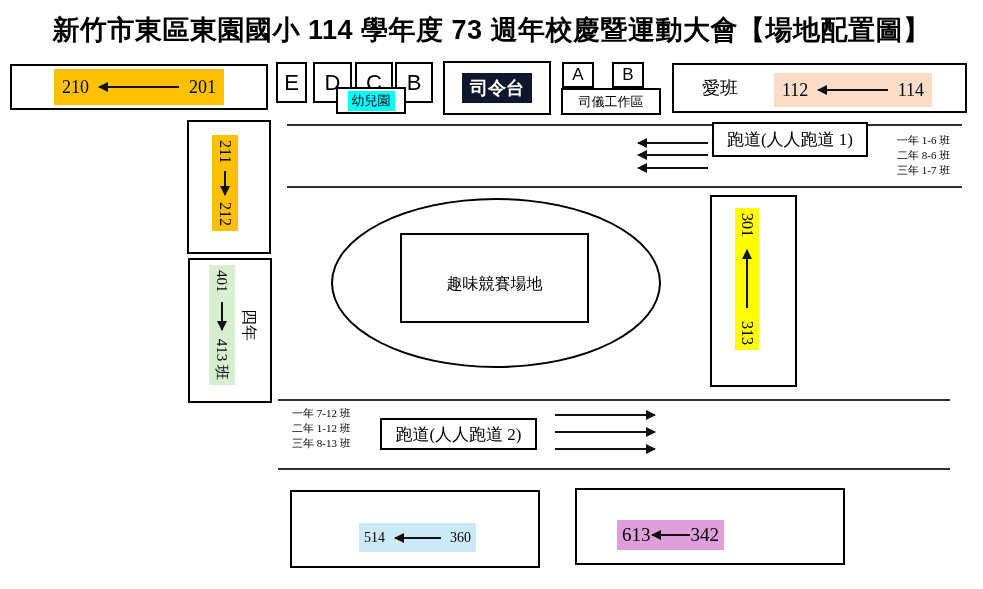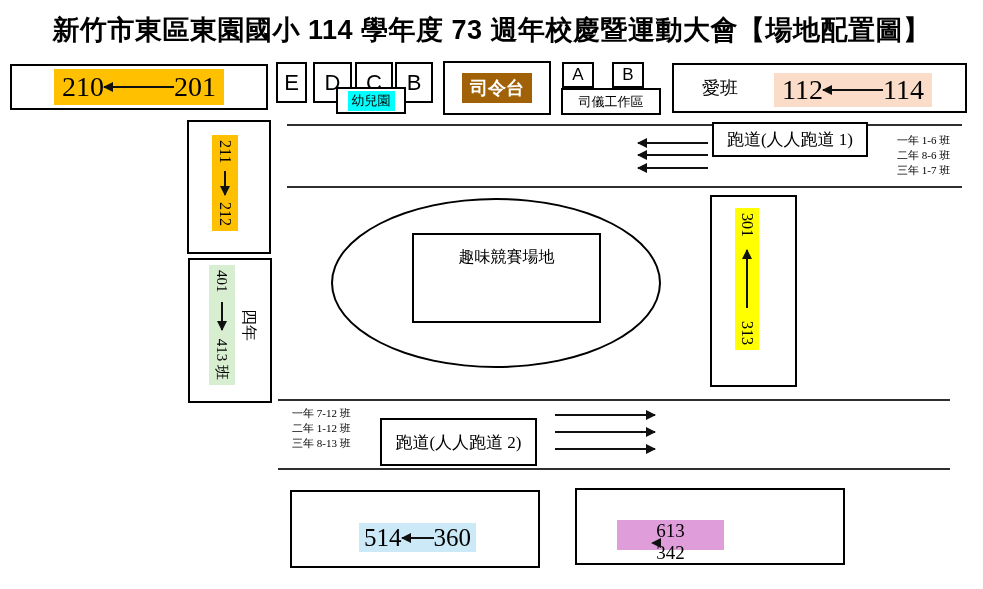--- a/index.html
+++ b/index.html
@@ -6,21 +6,21 @@
   #canvas{position:relative;width:983px;height:589px;background:#fff;overflow:hidden;
           font-family:"Liberation Serif","DejaVu Serif",serif;color:#000;}
   .title{position:absolute;left:0;top:12px;width:100%;text-align:center;
          font-family:"Liberation Sans","DejaVu Sans",sans-serif;
          font-size:27px;font-weight:bold;letter-spacing:.5px;}
   .box{position:absolute;box-sizing:border-box;border:2px solid #000;background:#fff;
        display:flex;align-items:center;justify-content:center;}
   .letter{font-family:"Liberation Sans","DejaVu Sans",sans-serif;font-size:22px;}
   .letter-sm{font-family:"Liberation Sans","DejaVu Sans",sans-serif;font-size:17px;}
   .chip{display:flex;align-items:center;justify-content:space-between;
-        padding:0 8px;box-sizing:border-box;font-size:28px;}
+        padding:0 8px;box-sizing:border-box;font-size:18px;}
   .chip.abs{position:absolute;}
   .stagechip{padding:3px 8px;color:#fff;font-weight:bold;font-size:18px;
              font-family:"Liberation Sans","DejaVu Sans",sans-serif;}
   .kindchip{padding:1px 4px;font-size:13px;}
   .smalltext{font-size:13px;}
   .hline{position:absolute;height:2px;background:#2e2e2e;}
   .ellipse{position:absolute;box-sizing:border-box;border:2px solid #000;border-radius:50%;}
   .arr{position:relative;display:inline-block;height:2px;background:#101010;}
   .arr.abs{position:absolute;}
   .arr.left::before{content:"";position:absolute;left:-1px;top:-4px;width:0;height:0;
@@ -28,21 +28,21 @@
         border-right:10px solid #101010;}
   .arr.right::after{content:"";position:absolute;right:-1px;top:-4px;width:0;height:0;
         border-top:5px solid transparent;border-bottom:5px solid transparent;
         border-left:10px solid #101010;}
   .strip{position:absolute;transform:translate(-50%,-50%) rotate(90deg);
          display:flex;align-items:center;justify-content:space-between;
          padding:0 5px;box-sizing:border-box;white-space:nowrap;}
   .strip.center{justify-content:center;}
   .classlist{position:absolute;font-size:11px;line-height:15px;white-space:nowrap;}
   .tracklabel{font-size:17px;white-space:nowrap;}
-  .fieldrect{align-items:flex-start;padding-top:12px;font-size:16px;margin-left:12px;}
+  .fieldrect{align-items:center;padding-top:12px;font-size:16px;}
   .lovetext{position:absolute;left:28px;top:50%;transform:translateY(-50%);font-size:18px;}
 </style>
 </head>
 <body>
 
 <div id="canvas">
 
   <div class="title">新竹市東區東園國小 114 學年度 73 週年校慶暨運動大會【場地配置圖】</div>
 
   <div class="box" style="left:10px;top:64px;width:258px;height:46px;">
@@ -64,21 +64,21 @@
   </div>
   <div class="box letter" style="left:395px;top:62px;width:38px;height:41px;">
     <span>B</span>
   </div>
 
   <div class="box" style="left:336px;top:87px;width:70px;height:27px;z-index:3;">
     <span class="kindchip" style="background-color: rgb(0, 255, 255);">幼兒園</span>
   </div>
 
   <div class="box" style="left:443px;top:61px;width:108px;height:54px;">
-    <span class="stagechip" style="background-color: #a16207;">司令台</span>
+    <span class="stagechip" style="background-color: #0f172a;">司令台</span>
   </div>
 
   <div class="box letter-sm" style="left:562px;top:62px;width:32px;height:26px;">
     <span>A</span>
   </div>
   <div class="box letter-sm" style="left:612px;top:62px;width:32px;height:26px;">
     <span>B</span>
   </div>
   <div class="box smalltext" style="left:561px;top:88px;width:100px;height:27px;">
     <span>司儀工作區</span>
@@ -136,35 +136,35 @@
     <span>313</span>
   </div>
 
   <div class="hline" style="left:278px;top:399px;width:672px;"></div>
   <div class="hline" style="left:278px;top:468px;width:672px;"></div>
   <div class="classlist" style="left:292px;top:406px;">
     <div>一年 7-12 班</div>
     <div>二年 1-12 班</div>
     <div>三年 8-13 班</div>
   </div>
-  <div class="box tracklabel" style="left:380px;top:418px;width:157px;height:48px;text-align:center;">
+  <div class="box tracklabel" style="left:380px;top:418px;width:157px;height:32px;text-align:center;">
     <span>跑道(人人跑道 2)</span>
   </div>
   <span class="arr right abs" style="left:555px;top:414px;width:100px;"></span>
   <span class="arr right abs" style="left:555px;top:431px;width:100px;"></span>
   <span class="arr right abs" style="left:555px;top:448px;width:100px;"></span>
 
   <div class="box" style="left:290px;top:490px;width:250px;height:78px;justify-content:flex-start;">
-    <div class="chip abs" style="left: 67px; top: 31px; width: 117px; height: 29px; font-size: 25px; padding: 0px 5px; background-color: rgb(203, 233, 247);">
+    <div class="chip abs" style="left: 67px; top: 31px; width: 117px; height: 29px; font-size: 14px; padding: 0px 5px; background-color: rgb(203, 233, 247);">
       <span>514</span>
       <span class="arr left" style="width:46px;"></span>
       <span>360</span>
     </div>
   </div>
   <div class="box" style="left:575px;top:488px;width:270px;height:77px;justify-content:flex-start;">
-    <div class="chip abs" style="left: 40px; top: 30px; width: 107px; height: 30px; font-size: 19px; padding: 0px 5px; background-color: rgb(223, 158, 217); flex-direction: column;">
+    <div class="chip abs" style="left: 40px; top: 30px; width: 107px; height: 30px; font-size: 19px; padding: 0px 5px; background-color: rgb(223, 158, 217);">
       <span>613</span>
       <span class="arr left" style="width:38px;"></span>
       <span>342</span>
     </div>
   </div>
 
 </div>
 
 </body></html>

